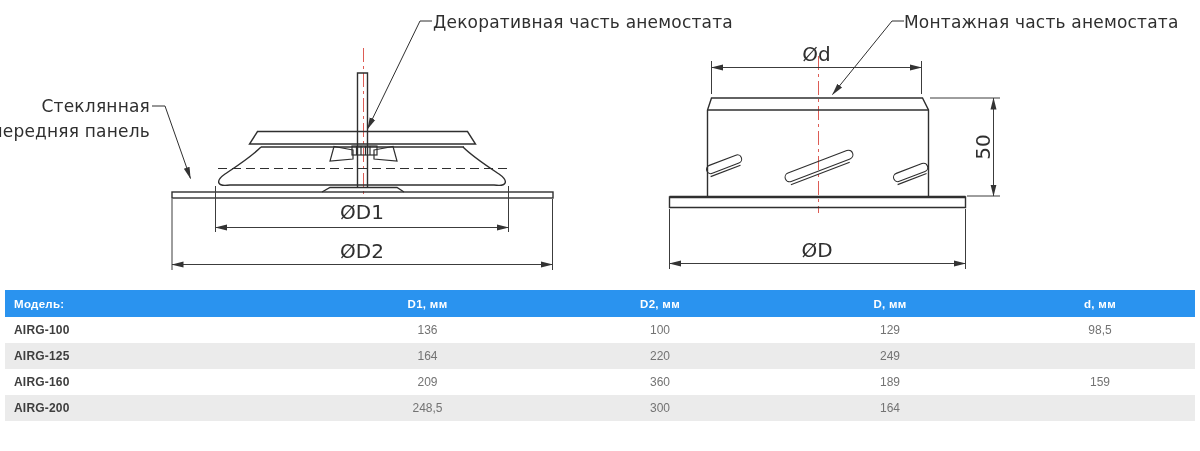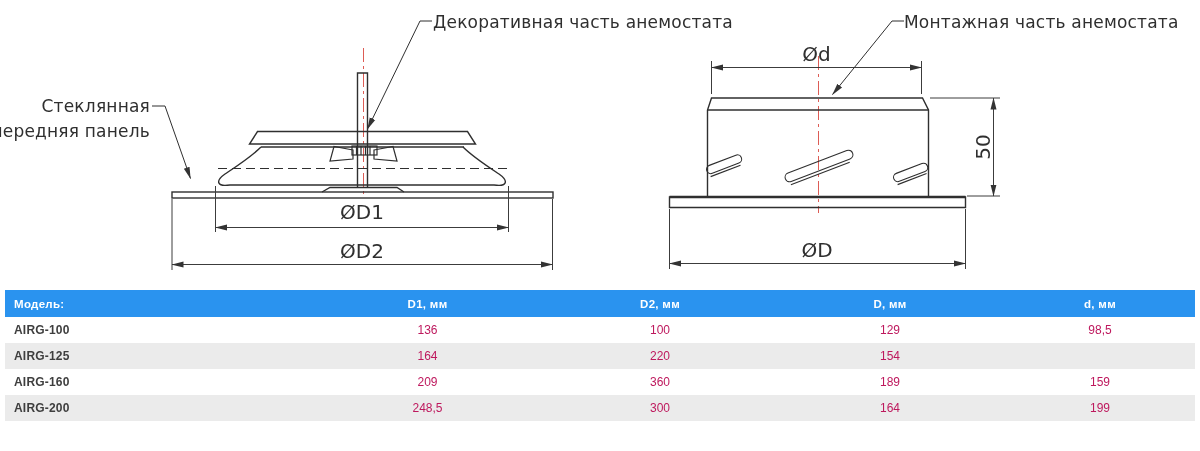--- a/index.html
+++ b/index.html
@@ -16,21 +16,21 @@
     position:absolute;left:5px;top:290px;width:1190px;
     font-family:"Liberation Sans",sans-serif;
   }
   .t-row{display:grid;grid-template-columns:305px 235px 230px 230px 190px;}
   .t-head{background:#2a93ef;height:27px;}
   .t-head .cell{color:#ffffff;font-weight:bold;font-size:11.5px;letter-spacing:0.3px;text-align:center;}
   .t-body-row{height:26px;background:#ffffff;}
   .t-body-row.alt{background:#ebebeb;}
   .cell{display:flex;align-items:center;justify-content:center;}
   .cell.model{justify-content:flex-start;padding-left:9px;}
-  .t-body-row .cell{font-size:12px;color:#be185d;}
+  .t-body-row .cell{font-size:12px;color:#737373;}
   .t-body-row .cell.model{font-weight:bold;color:#3e3e3e;font-size:12px;letter-spacing:0.2px;}
 </style>
 </head>
 <body>
 
 <div class="page">
 
   <svg class="drawing-area" viewBox="0 0 1200 285" xmlns="http://www.w3.org/2000/svg">
     <defs>
       <marker id="arr" markerUnits="userSpaceOnUse" markerWidth="12" markerHeight="8" viewBox="0 0 12 8" refX="11.5" refY="4" orient="auto-start-reverse">
@@ -151,32 +151,31 @@
       <div class="cell">136</div>
       <div class="cell">100</div>
       <div class="cell">129</div>
       <div class="cell">98,5</div>
     </div>
 
     <div class="t-row t-body-row alt">
       <div class="cell model">AIRG-125</div>
       <div class="cell">164</div>
       <div class="cell">220</div>
-      <div class="cell">154</div>
+      <div class="cell">249</div>
     </div>
 
     <div class="t-row t-body-row">
       <div class="cell model">AIRG-160</div>
       <div class="cell">209</div>
       <div class="cell">360</div>
       <div class="cell">189</div>
       <div class="cell">159</div>
     </div>
 
     <div class="t-row t-body-row alt">
       <div class="cell model">AIRG-200</div>
       <div class="cell">248,5</div>
       <div class="cell">300</div>
       <div class="cell">164</div>
-      <div class="cell">199</div>
     </div>
   </div>
 </div>
 
 </body></html>

